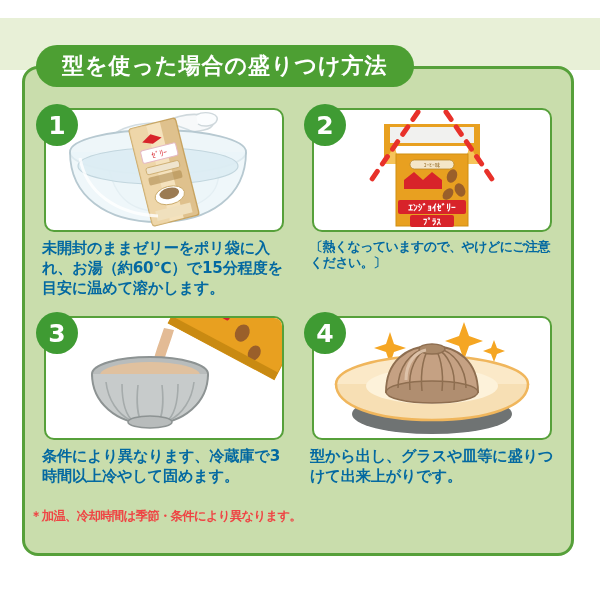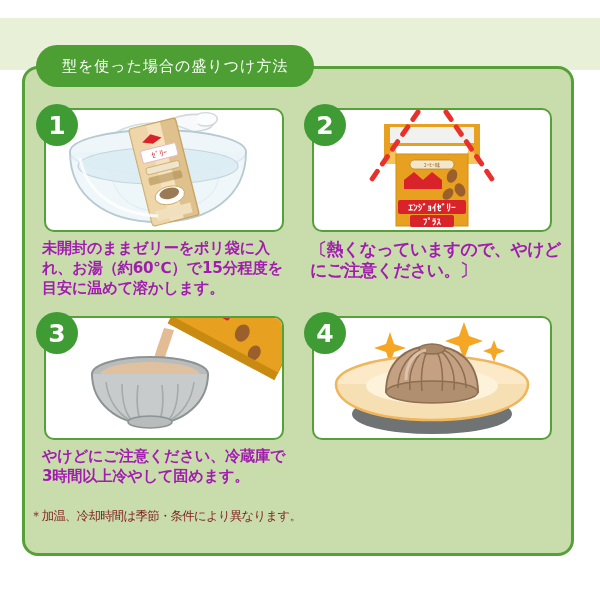--- a/index.html
+++ b/index.html
@@ -48,22 +48,22 @@
     height: 42px;
     padding: 0 26px 0 26px;
     display: flex;
     align-items: center;
     background: #4d9f33;
     border-radius: 21px;
     z-index: 5;
   }
   .title-text {
     color: #ffffff;
-    font-size: 15px;
-    font-weight: normal;
+    font-size: 22px;
+    font-weight: bold;
     letter-spacing: 1px;
     white-space: nowrap;
     line-height: 1;
   }
   
   .steps {
     position: absolute;
     left: 36px;
     top: 104px;
     width: 528px;
@@ -106,44 +106,44 @@
     align-items: center;
     justify-content: center;
     z-index: 4;
     line-height: 1;
   }
   .caption {
     position: absolute;
     left: 6px;
     top: 134px;
     width: 252px;
-    color: #a21caf;
+    color: #0369a1;
     font-size: 15.2px;
     font-weight: bold;
     line-height: 1.33;
     letter-spacing: -0.2px;
   }
   .caption .small {
     display: block;
-    font-size: 17px;
+    font-size: 13px;
     letter-spacing: -0.6px;
     line-height: 1.25;
     margin-top: 1px;
   }
   
   .footnotes {
     position: absolute;
     left: 30px;
     top: 508px;
     width: 545px;
     display: flex;
     gap: 10px;
-    color: #7f1d1d;
+    color: #ef4444;
     font-size: 12.4px;
-    font-weight: normal;
+    font-weight: bold;
     letter-spacing: -0.7px;
     white-space: nowrap;
   }
   svg { display: block; }
 </style>
 </head>
 <body>
 
 <div class="page">
 
@@ -261,21 +261,21 @@
             <path d="M92 67 C90 85 92 99 96 105"></path>
             <path d="M116 67 C118 85 116 99 112 105"></path>
             <path d="M132 66 C132 84 128 98 120 104"></path>
             <path d="M148 64 C146 82 136 96 124 102"></path>
           </g>
 
           <ellipse cx="104" cy="104" rx="22" ry="6" fill="#b8bcbc" stroke="#8d9393" stroke-width="1.6"></ellipse>
         </svg>
       </div>
       <div class="badge">3</div>
-      <div class="caption">やけどにご注意ください、冷蔵庫で3時間以上冷やして固めます。</div>
+      <div class="caption">条件により異なります、冷蔵庫で3時間以上冷やして固めます。</div>
     </div>
 
     <div class="step s4">
       <div class="panel">
         <svg width="236" height="120" viewBox="0 0 236 120">
 
           <g fill="#f5a623">
             <path d="M76 14 L80 26 L92 30 L80 34 L76 46 L72 34 L60 30 L72 26 Z"></path>
             <path d="M150 4 L155 18 L169 23 L155 28 L150 42 L145 28 L131 23 L145 18 Z"></path>
             <path d="M180 22 L183 30 L191 33 L183 36 L180 44 L177 36 L169 33 L177 30 Z"></path>
@@ -299,20 +299,21 @@
             <path d="M140 72 C142 52 134 36 122 30"></path>
             <path d="M152 70 C152 50 140 34 124 30"></path>
           </g>
 
           <ellipse cx="118" cy="31" rx="13" ry="5" fill="#a98868" stroke="#8e6e50" stroke-width="1.4"></ellipse>
 
           <path d="M92 62 C92 44 102 34 112 32" fill="none" stroke="#e2cab3" stroke-width="3" stroke-opacity="0.8"></path>
         </svg>
       </div>
       <div class="badge">4</div>
+      <div class="caption">型から出し、グラスや皿等に盛りつけて出来上がりです。</div>
     </div>
   </div>
 
   <div class="footnotes">
     <span>＊加温、冷却時間は季節・条件により異なります。</span>
   </div>
 
 </div>
 
 </body></html>

